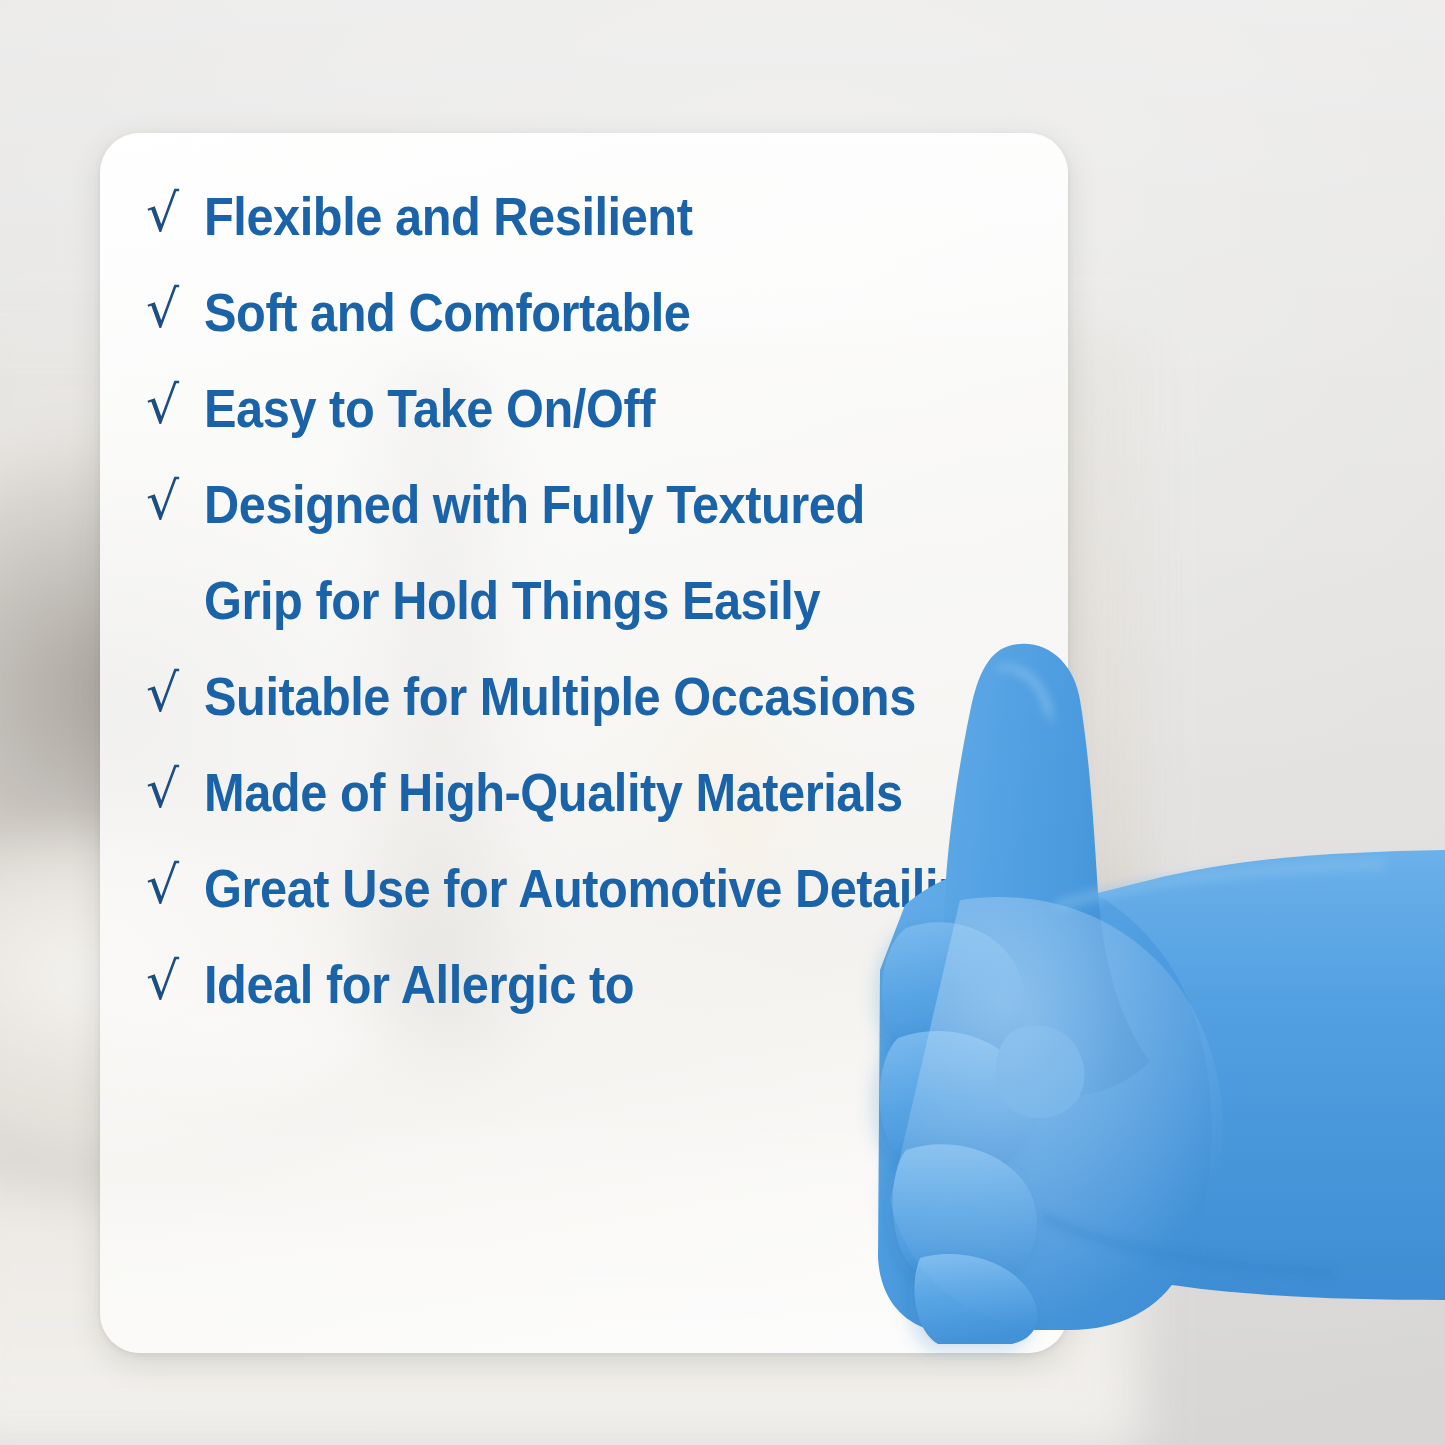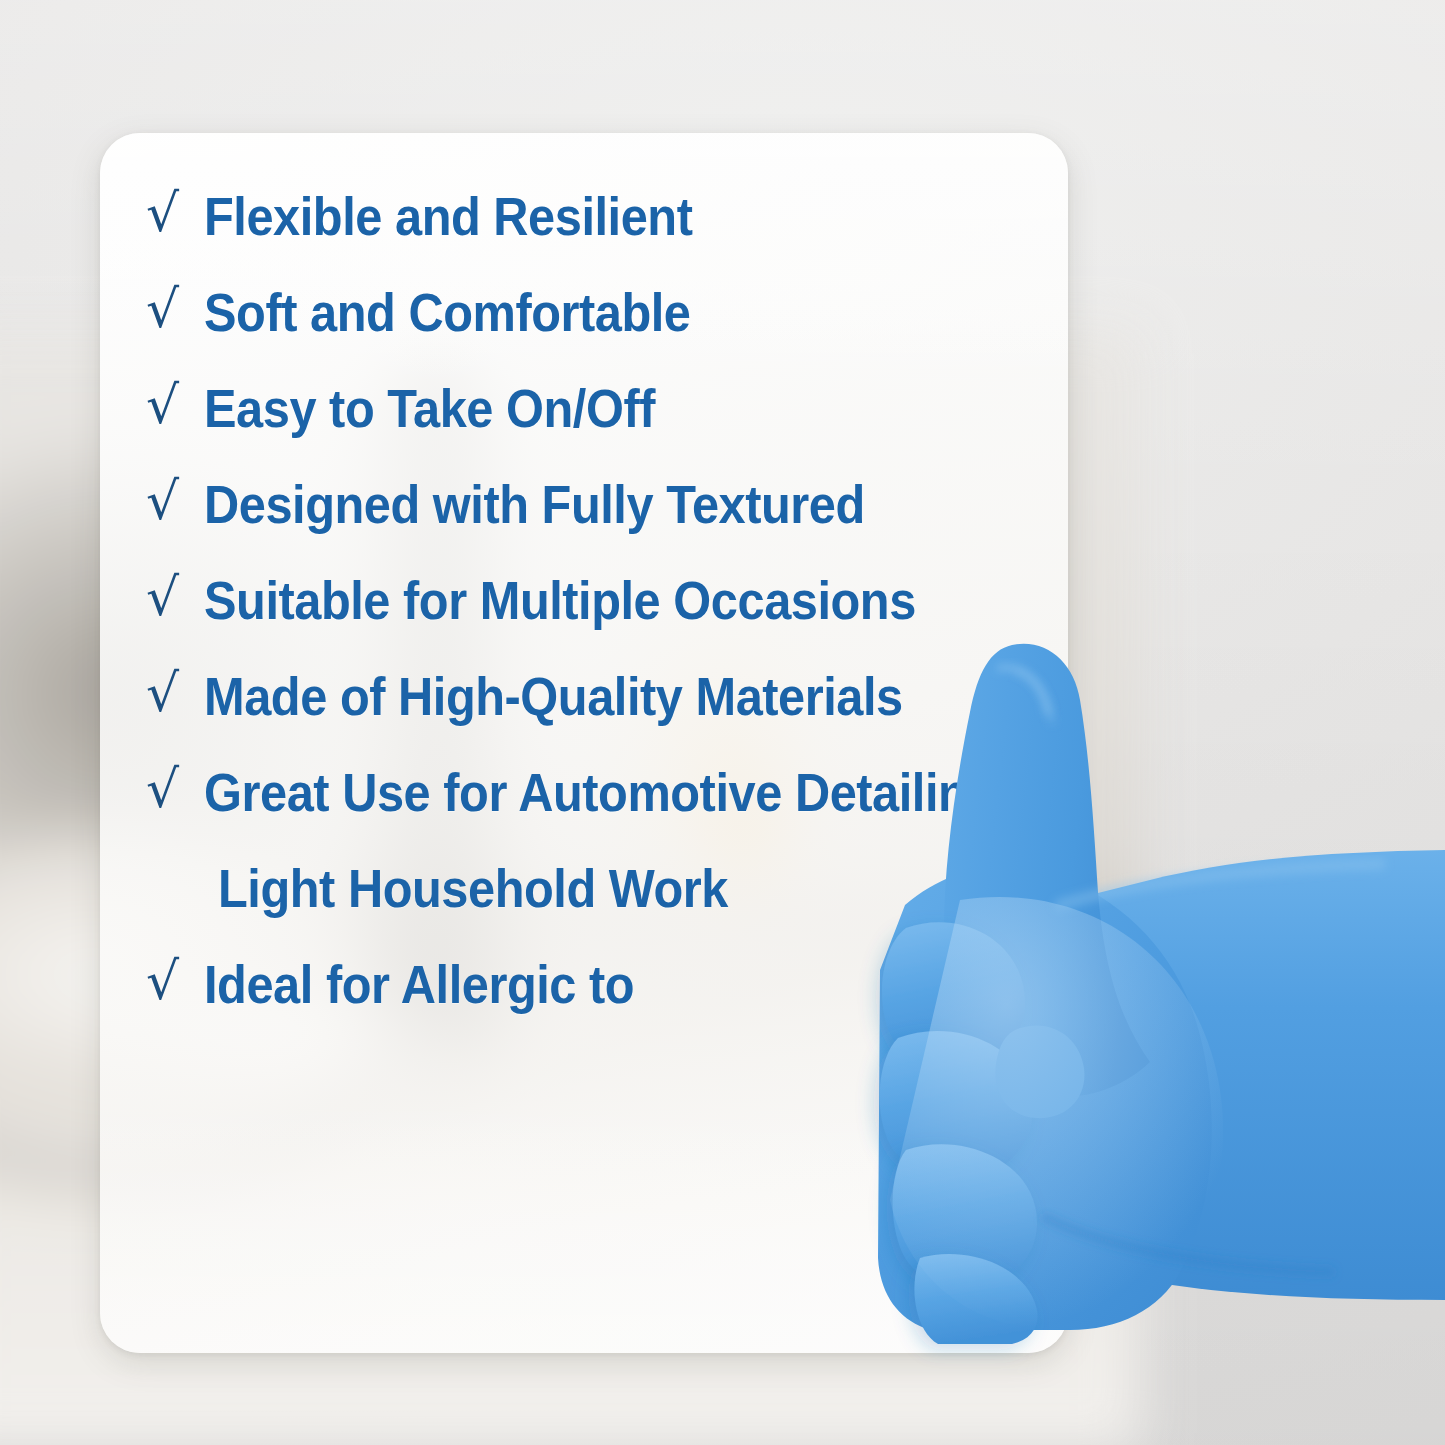--- a/index.html
+++ b/index.html
@@ -172,34 +172,34 @@
         </div>
         <div class="row">
           <span class="check">√</span>
           <span class="label">Easy to Take On/Off</span>
         </div>
         <div class="row">
           <span class="check">√</span>
           <span class="label">Designed with Fully Textured</span>
         </div>
         <div class="row">
+          <span class="check blank"></span>
+          <span class="label">Grip for Hold Things Easily</span>
+        </div>
+        <div class="row">
           <span class="check">√</span>
           <span class="label">Suitable for Multiple Occasions</span>
         </div>
         <div class="row">
           <span class="check">√</span>
           <span class="label">Made of High-Quality Materials</span>
         </div>
         <div class="row">
           <span class="check">√</span>
           <span class="label">Great Use for Automotive Detailing</span>
-        </div>
-        <div class="row indent">
-          <span class="check blank"></span>
-          <span class="label">Light Household Work</span>
         </div>
         <div class="row">
           <span class="check">√</span>
           <span class="label">Ideal for Allergic to</span>
         </div>
       </div>
   </div>
 
   <svg class="glove" viewBox="0 0 1445 1445" aria-hidden="true">
     <defs>

